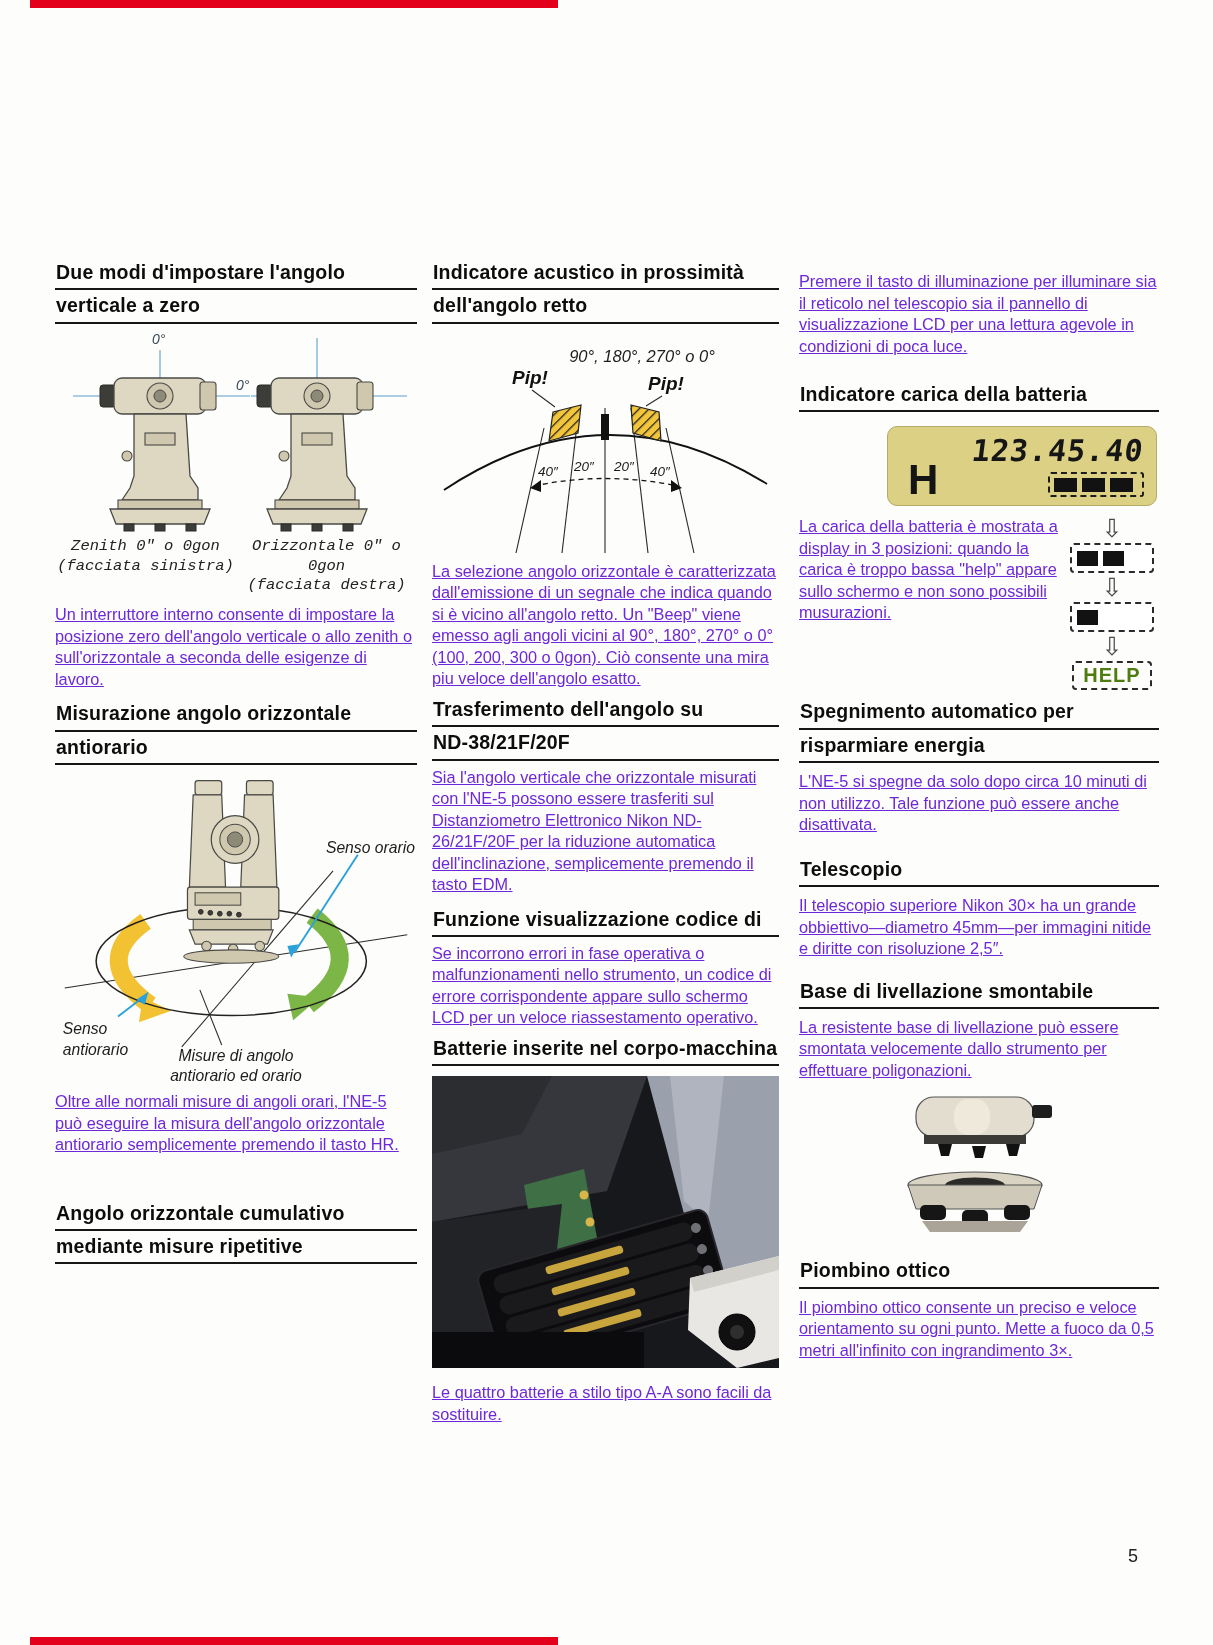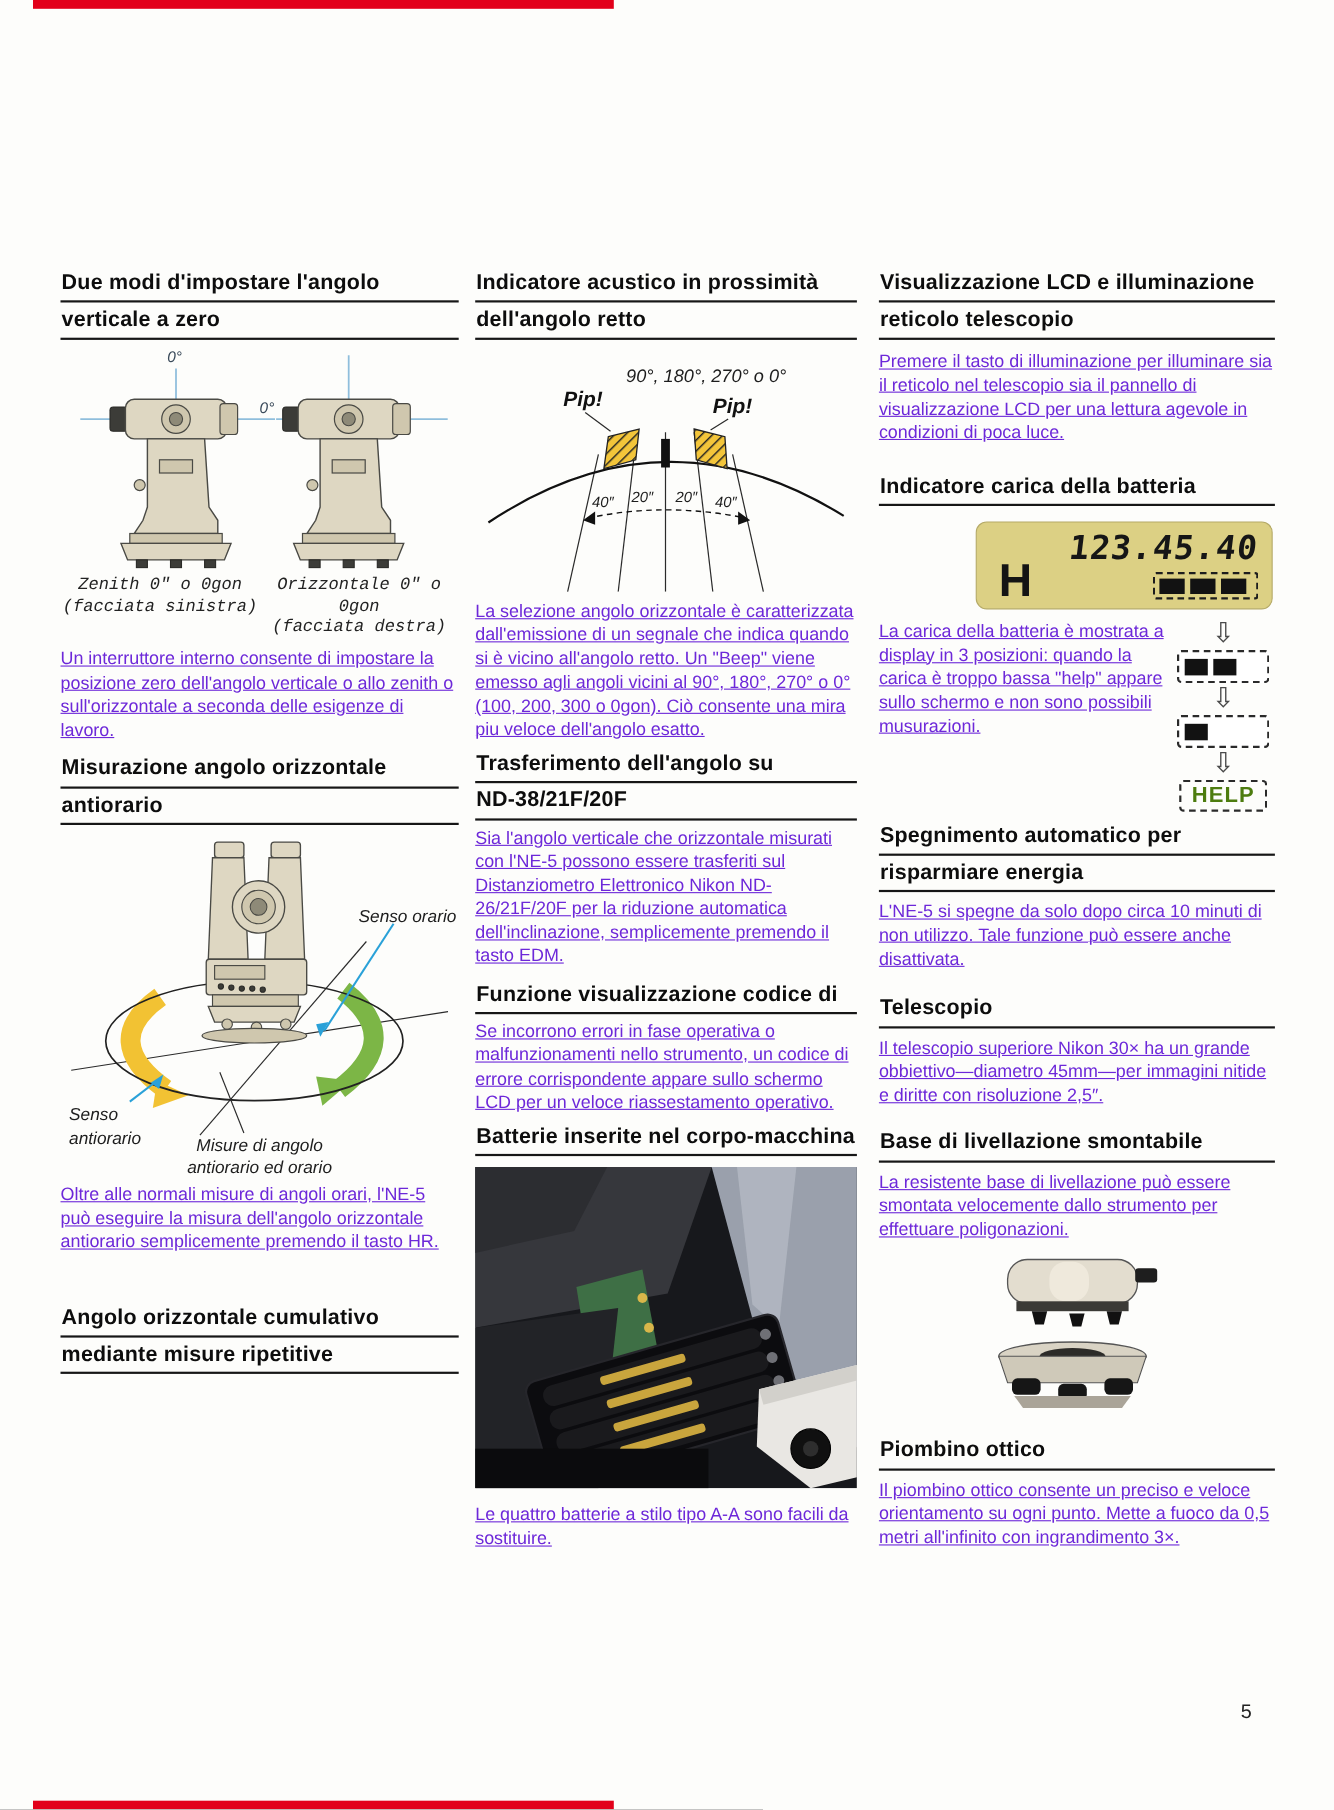--- a/index.html
+++ b/index.html
@@ -4,21 +4,21 @@
 <style>
   html,body{margin:0;padding:0;background:#9a9a9a;}
   .sheet{
     position:relative;width:1213px;height:1645px;margin:0 auto;
     background:#fdfdfb;overflow:hidden;
     font-family:"Liberation Sans",sans-serif;color:#1b1b1b;
   }
   .red-bar{position:absolute;left:30px;width:528px;height:8px;background:#e2001a;}
   .red-bar.top{top:0;}
   .red-bar.bottom{bottom:0;}
-  .col{position:absolute;top:246px;}
+  .col{position:absolute;top:261px;}
   .col-left{left:55px;width:362px;}
   .col-mid{left:432px;width:347px;}
   .col-right{left:799px;width:360px;}
   .hd{margin:0;font-size:19.5px;line-height:1.2;font-weight:700;color:#0d0d0d;letter-spacing:.2px;}
   .hl{display:block;border-bottom:2.5px solid #161616;padding:0 0 4px 1px;margin-bottom:4px;}
   .body{margin:0;font-size:16.3px;line-height:1.32;color:#6d28d9;text-decoration:underline;}
   .caption{font-style:italic;font-size:15.5px;line-height:1.28;color:#222;font-family:Liberation Mono, monospace;}
   .caps{display:flex;text-align:center;margin-top:4px;}
   .caps>div{flex:1;}
   svg .figlbl{font-family:"Liberation Sans",sans-serif;font-size:14px;font-style:italic;fill:#3a4a5a;}
@@ -260,24 +260,20 @@
       <polygon points="258,202 347,180 347,194 262,216" fill="#d2d0cb"></polygon>
       <circle cx="305" cy="256" r="18" fill="#101010" stroke="#000"></circle>
         <circle cx="305" cy="256" r="7" fill="#2e2e2e"></circle>
       <rect x="0" y="256" width="212" height="36" fill="#0b0b0d"></rect>
     </svg>
 
     <p class="body" style="margin-top:14px">Le quattro batterie a stilo tipo A-A sono facili da sostituire.</p>
   </div>
 
   <div class="col col-right">
-    <h2 class="hd">
-      <span class="hl">Visualizzazione LCD e illuminazione</span>
-      <span class="hl">reticolo telescopio</span>
-    </h2>
     <p class="body" style="margin-top:10px">Premere il tasto di illuminazione per illuminare sia il reticolo nel telescopio sia il pannello di visualizzazione LCD per una lettura agevole in condizioni di poca luce.</p>
 
     <h2 class="hd" style="margin-top:26px">
       <span class="hl">Indicatore carica della batteria</span>
     </h2>
 
     <div class="lcd">
       <div class="lcd-h">H</div>
       <div class="lcd-digits">123.45.40</div>
       <div class="lcd-batt">

